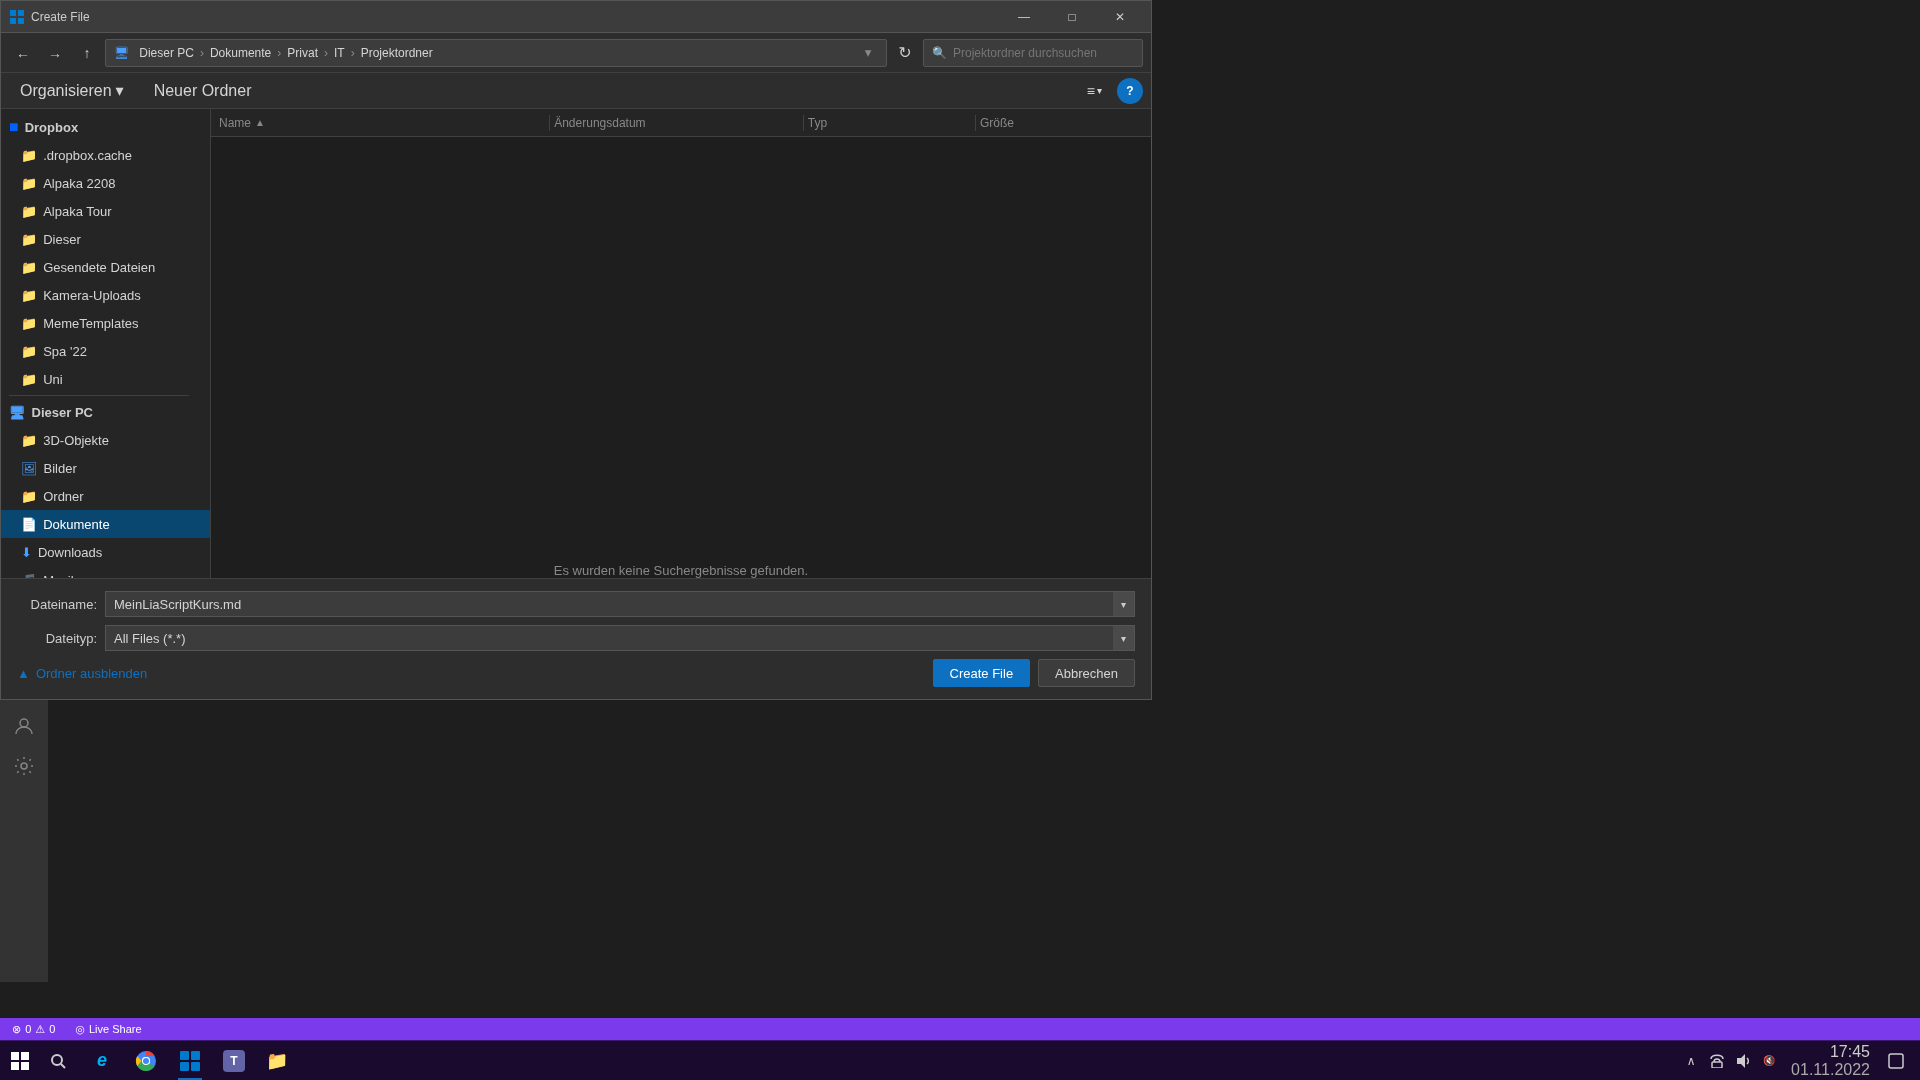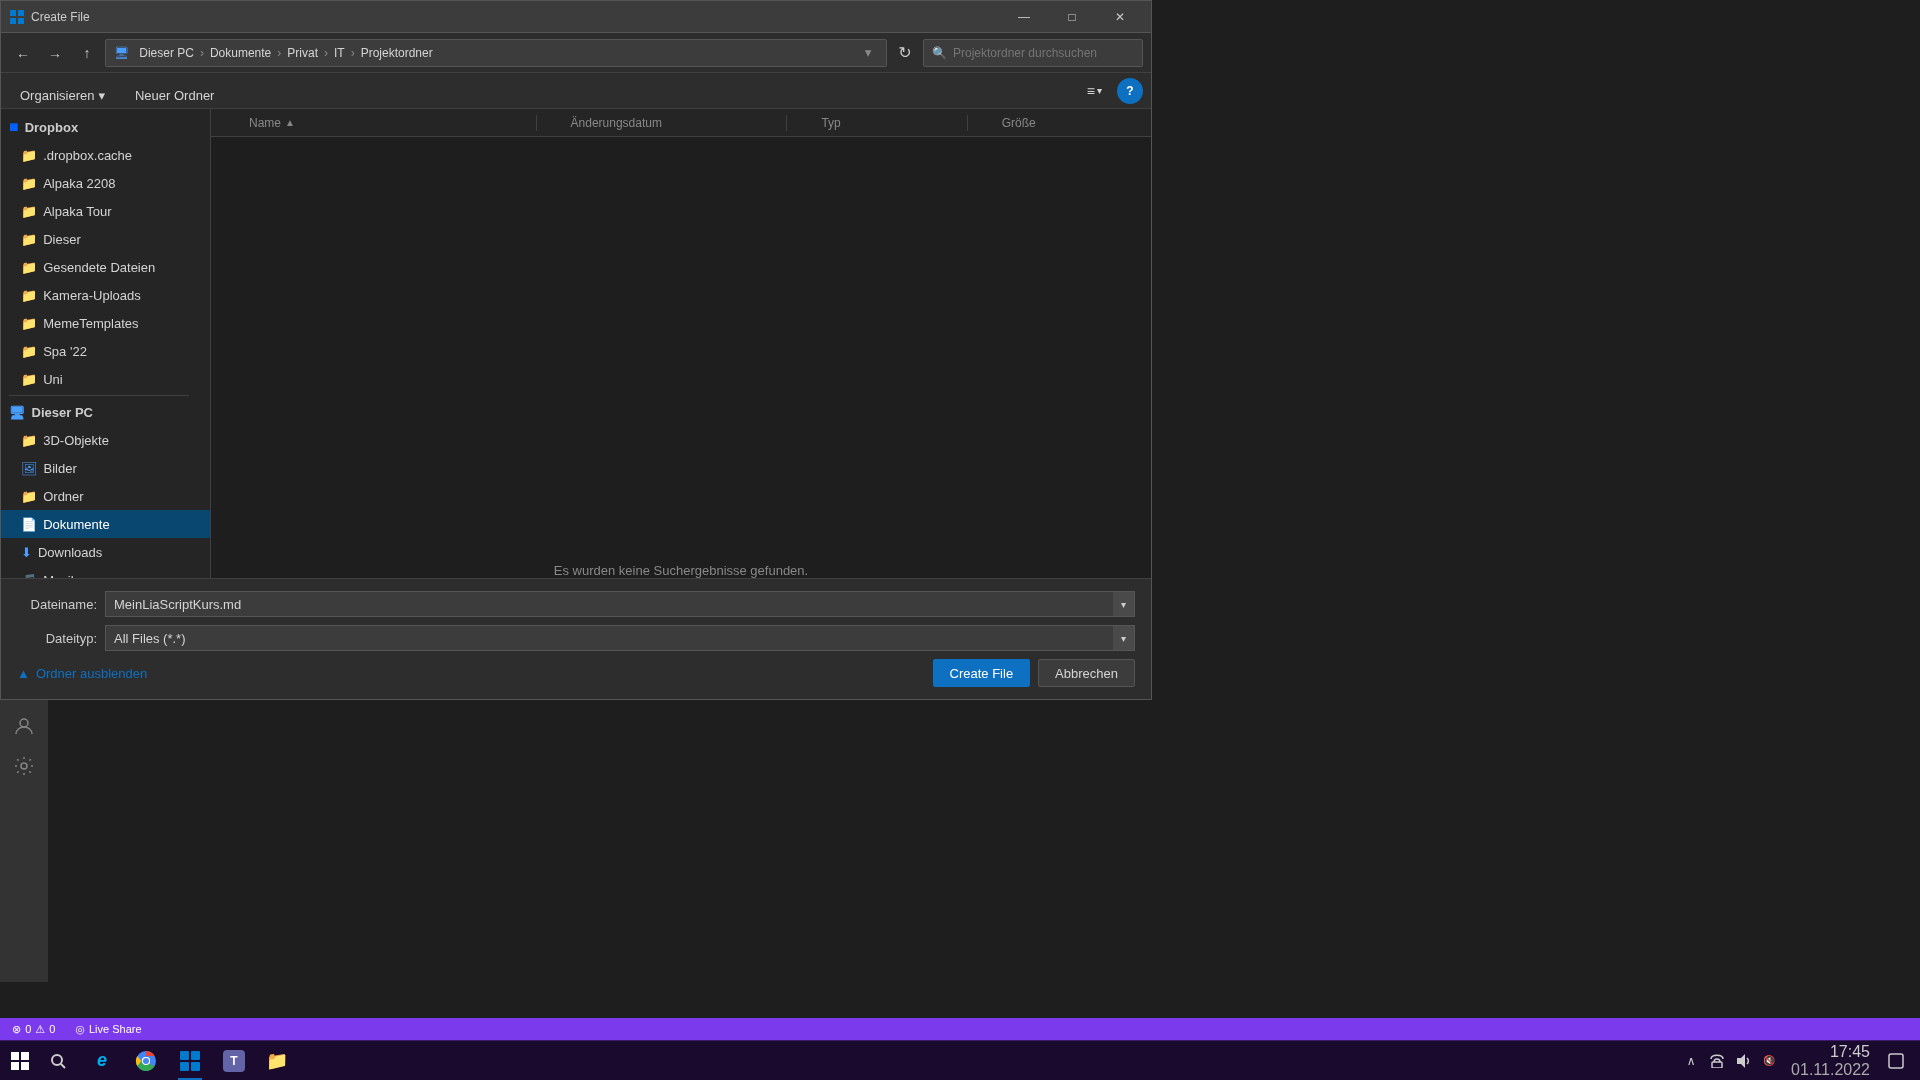--- a/index.html
+++ b/index.html
@@ -171,24 +171,24 @@
       flex-shrink: 0;
       gap: 8px;
     }
     .action-btn {
       height: 26px;
       background: transparent;
       border: 1px solid transparent;
       color: #d4d4d4;
       cursor: pointer;
       padding: 0 10px;
-      font-size: 13px;
+      font-size: 16px;
       border-radius: 2px;
       display: flex;
-      align-items: flex-end;
+      align-items: center;
       gap: 4px;
     }
 
     .view-btn {
       margin-left: auto;
       width: 28px;
       height: 26px;
       background: transparent;
       border: 1px solid transparent;
       color: #d4d4d4;
@@ -270,21 +270,20 @@
       padding: 0 8px;
       flex-shrink: 0;
     }
     .col-header {
       font-size: 12px;
       color: #888;
       cursor: pointer;
       display: flex;
       align-items: center;
       gap: 4px;
-      margin-left: 30px;
     }
     .col-name { flex: 2; }
     .col-date { flex: 1.5; }
     .col-type { flex: 1; }
     .col-size { flex: 1; }
     .col-sep { width: 1px; background: #404040; height: 16px; margin: 0 4px; }
 
     .file-content {
       flex: 1;
       display: flex;

